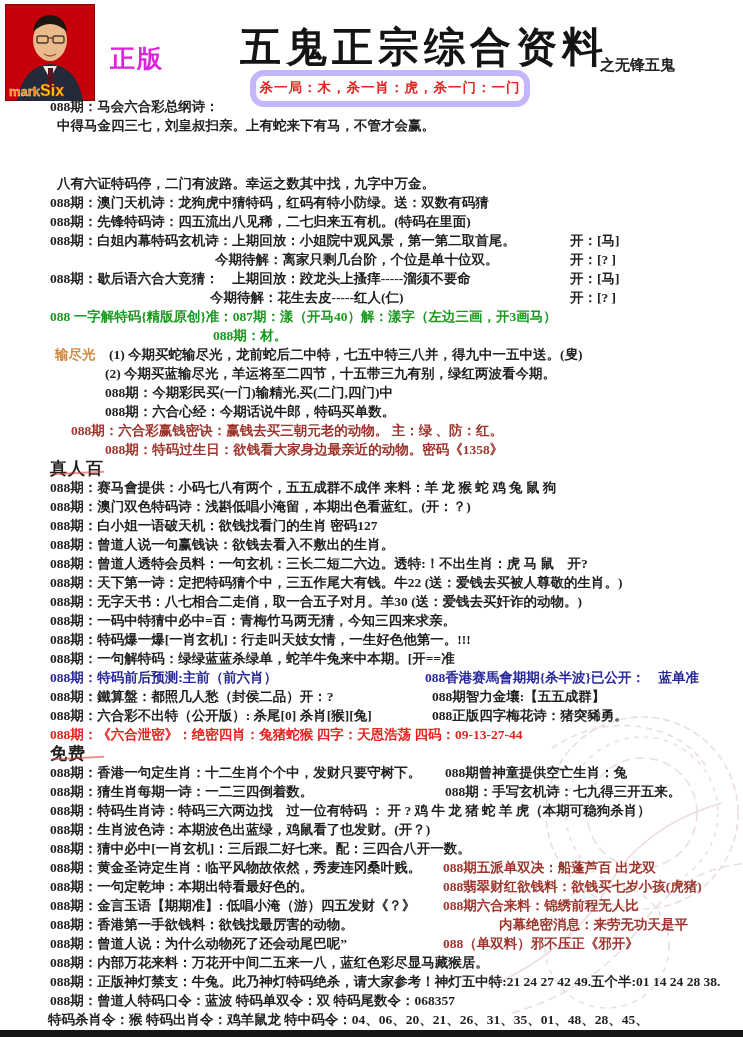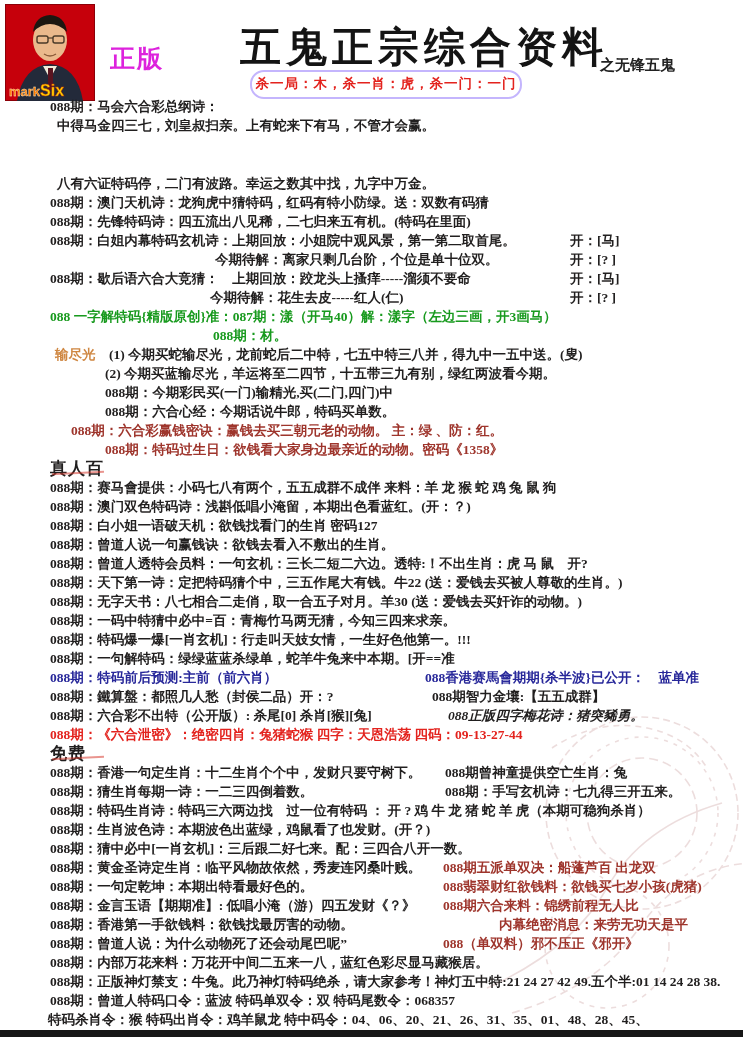--- a/index.html
+++ b/index.html
@@ -8,21 +8,21 @@
     font-family:"Liberation Serif","DejaVu Serif",serif;
     overflow:hidden;
   }
   
   #photo{position:absolute;left:5px;top:4px;width:90px;height:97px;}
   #badge{position:absolute;left:110px;top:42px;font-size:25px;font-weight:700;letter-spacing:2px;}
   #title{position:absolute;left:205px;top:20px;font-size:41px;font-weight:700;letter-spacing:5px;color:#141414;margin-left:35px;}
   #subtitle{position:absolute;left:600px;top:56px;font-size:15px;font-weight:700;color:#222;}
   #banner{
     position:absolute;left:250px;top:70px;width:268px;height:25px;
-    border:2px solid #c4b5fd;border-radius:14px;
+    border:6px solid #c4b5fd;border-radius:14px;
     text-align:center;line-height:24px;font-size:13.5px;font-weight:700;letter-spacing:1px;
   }
   
   #lines{position:absolute;left:0;top:97px;width:661px;}
   .line{position:relative;height:19px;line-height:19px;font-size:13.5px;font-weight:700;white-space:nowrap;padding-left:50px;}
   .line.hdr{font-size:17px;letter-spacing:1px;}
   .line.hdr .scrib{position:absolute;left:52px;top:13px;width:52px;border-top:2px solid rgba(215,60,50,.55);transform:rotate(-3deg);}
   .line.center{text-align:center;padding-left:16px;}
   .col2{position:absolute;top:0;}
   .open-col{position:absolute;left:570px;top:0;}
@@ -93,21 +93,21 @@
       <div class="line"><span class="c-k">088期：白小姐一语破天机：欲钱找看门的生肖 密码127</span></div>
       <div class="line"><span class="c-k">088期：曾道人说一句赢钱诀：欲钱去看入不敷出的生肖。</span></div>
       <div class="line"><span class="c-k">088期：曾道人透特会员料：一句玄机：三长二短二六边。透特:！不出生肖：虎 马 鼠　开?</span></div>
       <div class="line"><span class="c-k">088期：天下第一诗：定把特码猜个中，三五作尾大有钱。牛22 (送：爱钱去买被人尊敬的生肖。)</span></div>
       <div class="line"><span class="c-k">088期：无字天书：八七相合二走俏，取一合五子对月。羊30 (送：爱钱去买奸诈的动物。)</span></div>
       <div class="line"><span class="c-k">088期：一码中特猜中必中=百：青梅竹马两无猜，今知三四来求亲。</span></div>
       <div class="line"><span class="c-k">088期：特码爆一爆[一肖玄机]：行走叫天妓女情，一生好色他第一。!!!</span></div>
       <div class="line"><span class="c-k">088期：一句解特码：绿绿蓝蓝杀绿单，蛇羊牛兔来中本期。[开==准</span></div>
       <div class="line"><span class="c-b">088期：特码前后预测:主前（前六肖）</span><span class="col2" style="left: 425px;"><span class="c-b">088香港赛馬會期期{杀半波}已公开：　蓝单准</span></span></div>
       <div class="line"><span class="c-k">088期：鐵算盤：都照几人愁（封侯二品）开：?</span><span class="col2" style="left: 432px;"><span class="c-k">088期智力金壤:【五五成群】</span></span></div>
-      <div class="line"><span class="c-k">088期：六合彩不出特（公开版）: 杀尾[0] 杀肖[猴][兔]</span><span class="col2" style="left: 448px; font-style: italic;"><span class="c-k">088正版四字梅花诗：猪突豨勇。</span></span></div>
+      <div class="line"><span class="c-k">088期：六合彩不出特（公开版）: 杀尾[0] 杀肖[猴][兔]</span><span class="col2" style="left: 432px;"><span class="c-k">088正版四字梅花诗：猪突豨勇。</span></span></div>
       <div class="line"><span class="c-r">088期：《六合泄密》：绝密四肖：兔猪蛇猴 四字：天恩浩荡 四码：09-13-27-44</span></div>
       <div class="line hdr"><span class="c-k">免费</span><span class="scrib"></span></div>
       <div class="line"><span class="c-k">088期：香港一句定生肖：十二生肖个个中，发财只要守树下。</span><span class="col2" style="left: 445px;"><span class="c-k">088期曾神童提供空亡生肖：兔</span></span></div>
       <div class="line"><span class="c-k">088期：猜生肖每期一诗：一二三四倒着数。</span><span class="col2" style="left: 445px;"><span class="c-k">088期：手写玄机诗：七九得三开五来。</span></span></div>
       <div class="line"><span class="c-k">088期：特码生肖诗：特码三六两边找　过一位有特码 ： 开 ? 鸡 牛 龙 猪 蛇 羊 虎（本期可稳狗杀肖）</span></div>
       <div class="line"><span class="c-k">088期：生肖波色诗：本期波色出蓝绿，鸡鼠看了也发财。(开？)</span></div>
       <div class="line"><span class="c-k">088期：猜中必中[一肖玄机]：三后跟二好七来。配：三四合八开一数。</span></div>
       <div class="line"><span class="c-k">088期：黄金圣诗定生肖：临平风物故依然，秀麦连冈桑叶贱。</span><span class="col2" style="left: 443px;"><span class="c-dr">088期五派单双决：船蓬芦百 出龙双</span></span></div>
       <div class="line"><span class="c-k">088期：一句定乾坤：本期出特看最好色的。</span><span class="col2" style="left: 443px;"><span class="c-dr">088翡翠财红欲钱料：欲钱买七岁小孩(虎猪)</span></span></div>
       <div class="line"><span class="c-k">088期：金言玉语【期期准】: 低唱小淹（游）四五发财《？》</span><span class="col2" style="left: 443px;"><span class="c-dr">088期六合来料：锦绣前程无人比</span></span></div>

